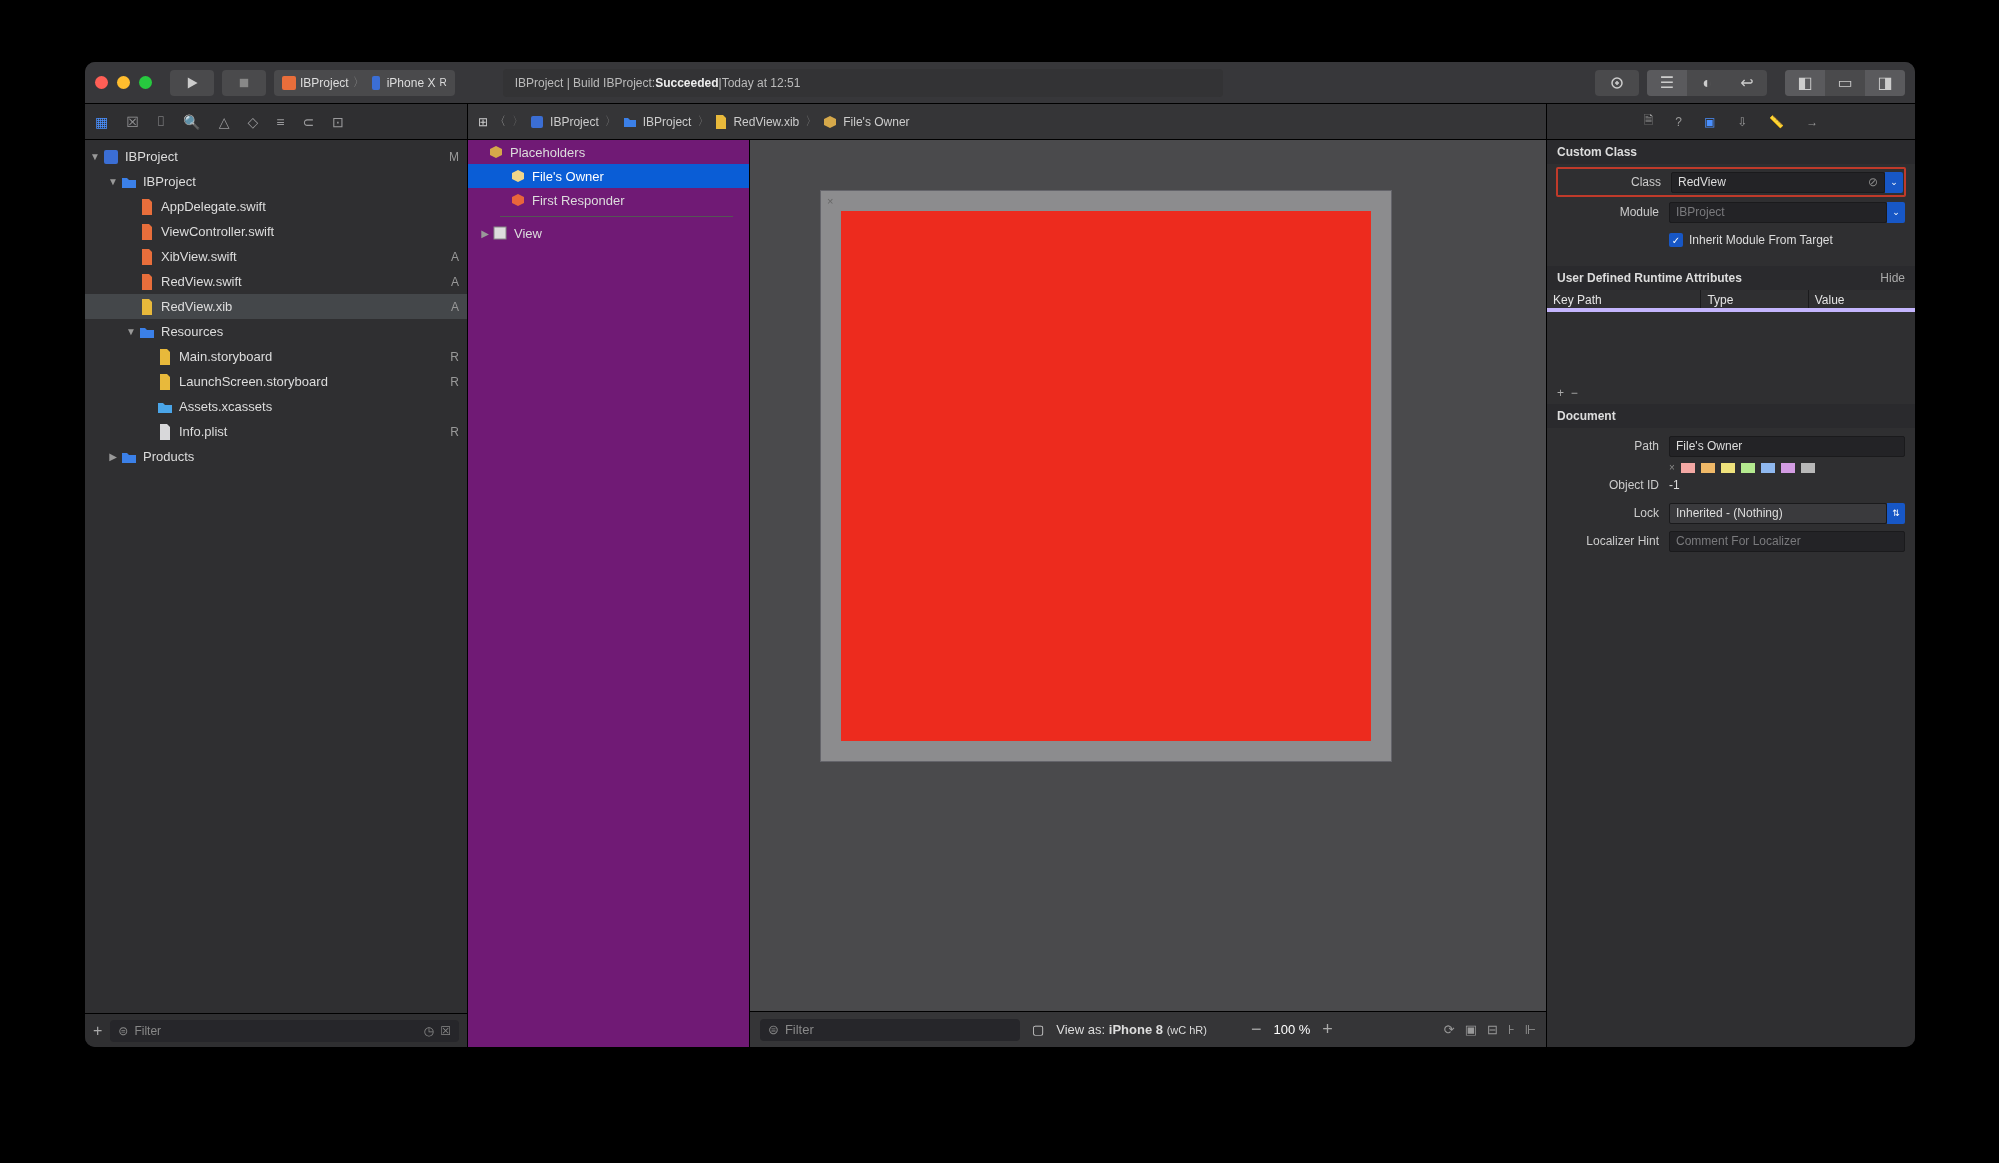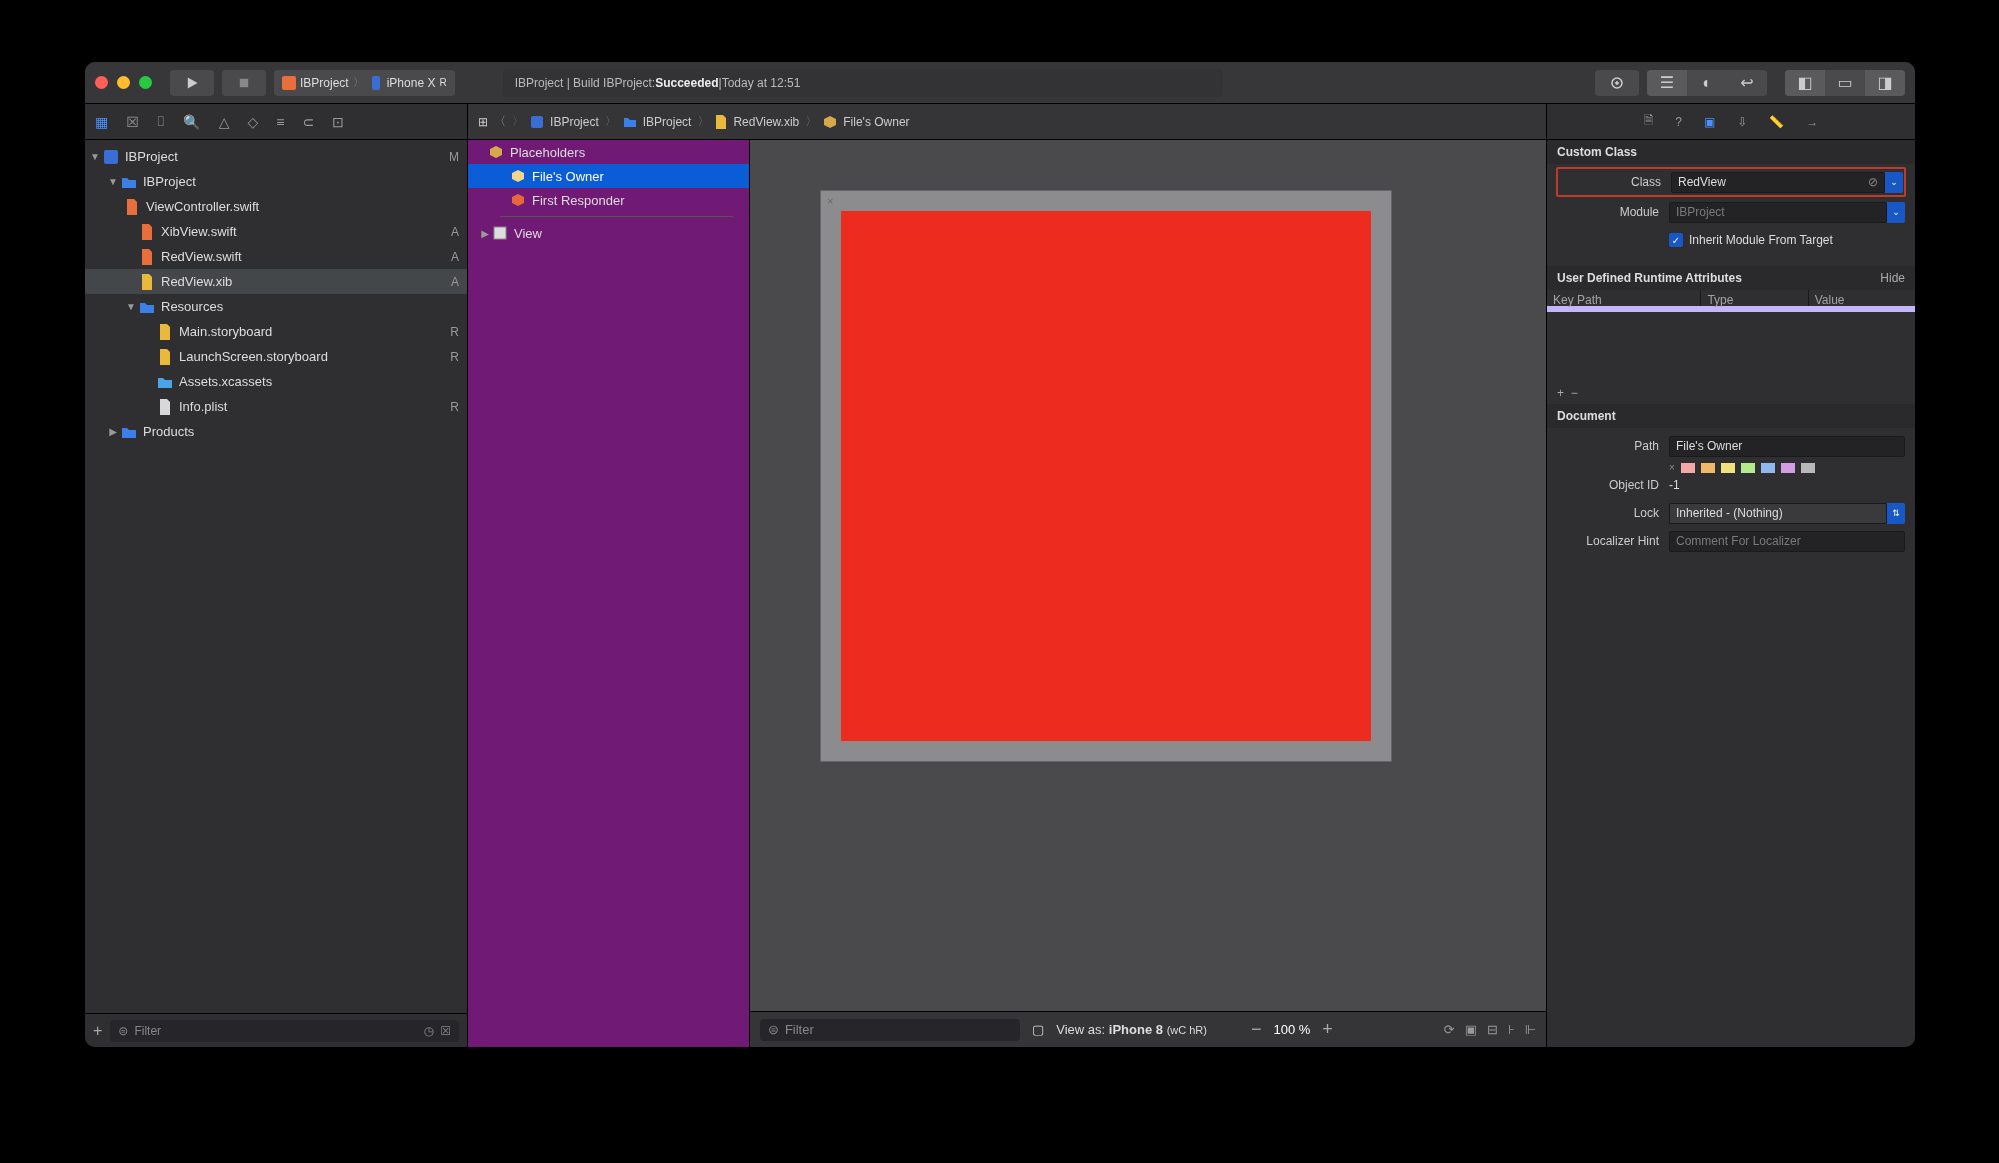--- a/index.html
+++ b/index.html
@@ -50,21 +50,21 @@
 .insp-tb .on{color:#4a90ff}
 .sec-h{background:#2a2a2d;padding:5px 10px;font-weight:600;font-size:12px;display:flex;justify-content:space-between;align-items:center}
 .sec-b{padding:6px 10px 10px}
 .field{display:flex;align-items:center;height:24px;margin-bottom:4px}
 .field label{width:102px;text-align:right;margin-right:10px;color:#ccc}
 .field .inp{flex:1;background:#232326;height:21px;border-radius:2px;padding:0 6px;display:flex;align-items:center;color:#ddd;border:1px solid #1a1a1c}
 .field .inp.pl{color:#7a7a7d}
 .field .dd{width:18px;height:21px;background:#1757c6;display:flex;align-items:center;justify-content:center;color:#fff;font-size:9px;border-radius:0 2px 2px 0}
 .hl{border:2px solid #c03a2a;border-radius:2px;padding:1px;margin:-3px -1px 3px}
 .chk{width:14px;height:14px;background:#1757c6;border-radius:2px;display:flex;align-items:center;justify-content:center;color:#fff;font-size:10px;margin-right:6px}
-.tbl{display:flex;height:22px;border-bottom:6px solid #c4b5fd;color:#a3a3a3}
+.tbl{display:flex;height:22px;border-bottom:4px solid #c4b5fd;color:#e5e5e5}
 .tbl>div{padding:3px 6px}
 .tbl .c1{flex:1.5;border-right:1px solid #1a1a1c}.tbl .c2{flex:1;border-right:1px solid #1a1a1c}.tbl .c3{flex:1}
 .swatches{display:flex;gap:6px;margin-left:112px;margin-top:4px;align-items:center}
 .sw{width:14px;height:10px}
 .icn{width:14px;height:14px}
 .folder{fill:#3b80e8}
 .file-s{fill:#e86e3b}
 .file-x{fill:#e8b93b}
 .cube{fill:#d5a84a}
 .rtgrp{display:flex;gap:10px}
@@ -153,21 +153,30 @@
     </div>
     <div class="row" style="padding-left:22px">
      <div class="arr">▼</div>
      <div class="ic">
               <svg width="16" height="14">
                 <path class="folder" d="M1 3h5l2 2h7v8H1z"></path>
               </svg>
             </div>
      <div class="lbl">IBProject</div>
     </div>
-    <div class="row" style="padding-left:39px">
+    <div class="row" style="padding-left:54px">
+            <div class="ic">
+              <svg width="14" height="16">
+                <path class="file-s" d="M2 0h7l3 3v13H2z"></path>
+              </svg>
+            </div>
+            <div class="lbl">AppDelegate.swift</div>
+            <div class="st"></div>
+          </div>
+    <div class="row" style="padding-left:54px">
             <div class="ic">
               <svg width="14" height="16">
                 <path class="file-s" d="M2 0h7l3 3v13H2z"></path>
               </svg>
             </div>
             <div class="lbl">ViewController.swift</div>
             <div class="st"></div>
           </div>
     <div class="row" style="padding-left:54px">
             <div class="ic">

